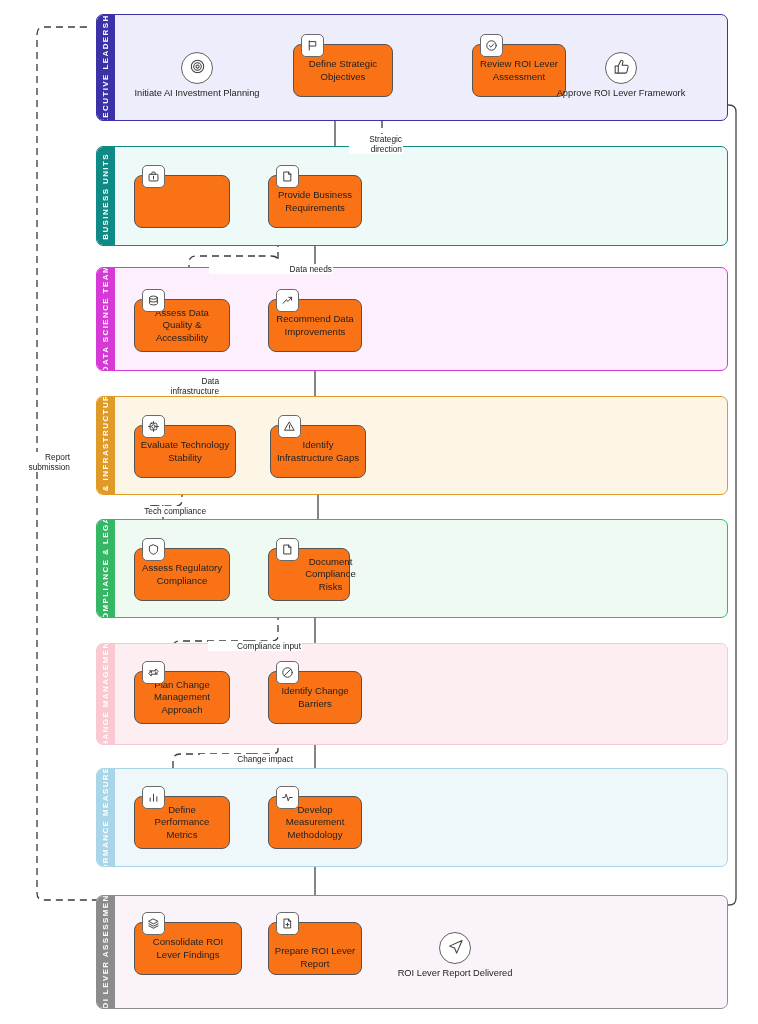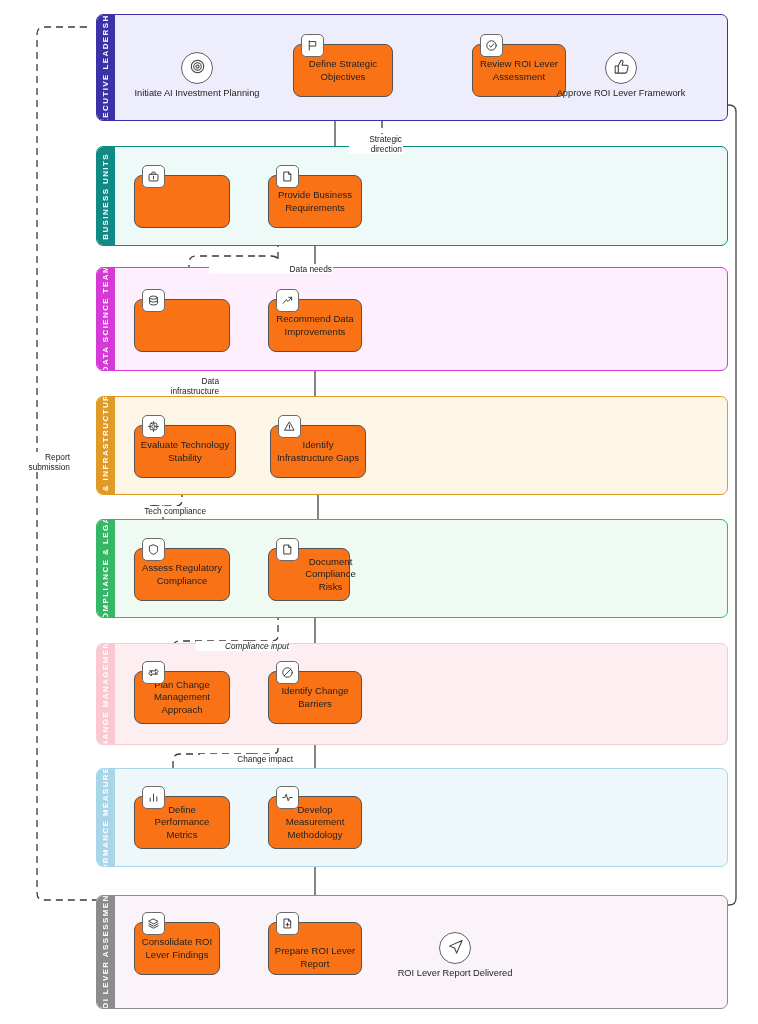--- a/index.html
+++ b/index.html
@@ -162,20 +162,21 @@
         </div>
         <span>Provide Business Requirements</span>
       </div>
       <div class="task" style="left: 134px; top: 299px; width: 96px; height: 53px;">
         <div class="tico">
           <svg width="13" height="13" viewBox="0 0 14 14" fill="none" stroke="#3d3d3d" stroke-width="1.05" stroke-linecap="round" stroke-linejoin="round">
             <ellipse cx="7" cy="3.9" rx="4.2" ry="1.7"></ellipse>
             <path d="M2.8,3.9 L2.8,10.1 A4.2,1.7 0 0 0 11.2,10.1 L11.2,3.9 M2.8,7 A4.2,1.7 0 0 0 11.2,7"></path>
           </svg>
         </div>
+        <span>Assess Data Quality &amp; Accessibility</span>
       </div>
       <div class="task" style="left: 268px; top: 299px; width: 94px; height: 53px; text-align: center;">
         <div class="tico">
           <svg width="13" height="13" viewBox="0 0 14 14" fill="none" stroke="#3d3d3d" stroke-width="1.05" stroke-linecap="round" stroke-linejoin="round">
             <path d="M2.4,10 L5.6,6.2 L7.6,8 L11.4,3.6 M11.4,3.6 L8.3,3.6 M11.4,3.6 L11.4,6.6"></path>
           </svg>
         </div>
         <span>Recommend Data Improvements</span>
       </div>
       <div class="task" style="left: 134px; top: 425px; width: 102px; height: 53px;">
@@ -238,21 +239,21 @@
         <span>Define Performance Metrics</span>
       </div>
       <div class="task" style="left: 268px; top: 796px; width: 94px; height: 53px;">
         <div class="tico">
           <svg width="13" height="13" viewBox="0 0 14 14" fill="none" stroke="#3d3d3d" stroke-width="1.05" stroke-linecap="round" stroke-linejoin="round">
             <path d="M1.9,7 L4.2,7 L5.6,3.5 L7.8,10.6 L9.2,7 L12.1,7"></path>
           </svg>
         </div>
         <span>Develop Measurement Methodology</span>
       </div>
-      <div class="task" style="left: 134px; top: 922px; width: 86px; height: 53px; justify-content: center;">
+      <div class="task" style="left: 134px; top: 922px; width: 108px; height: 53px; justify-content: center;">
         <div class="tico">
           <svg width="13" height="13" viewBox="0 0 14 14" fill="none" stroke="#3d3d3d" stroke-width="1.05" stroke-linecap="round" stroke-linejoin="round">
             <path d="M7,2.2 L12,4.8 L7,7.4 L2,4.8 Z M2,7.3 L7,9.9 L12,7.3 M2,9.5 L7,12.1 L12,9.5"></path>
           </svg>
         </div>
         <span>Consolidate ROI Lever Findings</span>
       </div>
       <div class="task" style="left: 268px; top: 922px; width: 94px; height: 53px; align-items: flex-end;">
         <div class="tico">
           <svg width="13" height="13" viewBox="0 0 14 14" fill="none" stroke="#3d3d3d" stroke-width="1.05" stroke-linecap="round" stroke-linejoin="round">
@@ -282,17 +283,17 @@
             <path d="M16,2.6 L2.6,8.6 L8,10.6 L10.2,16 Z"></path>
           </svg></span>
       </div>
       <div class="evlbl" style="left: 355px; top: 968px; width: 200px;">ROI Lever Report Delivered</div>
     </div>
   <div id="flowlbl-host">
       <div class="flowlbl" style="left: 349px; top: 134px; width: 52px;">Strategic direction</div>
       <div class="flowlbl" style="left: 209px; top: 264px; width: 92px; padding-left: 31px;">Data needs</div>
       <div class="flowlbl" style="left: 160px; top: 376px; width: 58px;">Data infrastructure</div>
       <div class="flowlbl" style="left: 113px; top: 506px; width: 92px;">Tech compliance</div>
-      <div class="flowlbl" style="left: 196px; top: 641px; width: 92px; font-style: italic;">Compliance input</div>
+      <div class="flowlbl" style="left: 208px; top: 641px; width: 92px;">Compliance input</div>
       <div class="flowlbl" style="left: 200px; top: 754px; width: 92px;">Change impact</div>
       <div class="flowlbl" style="left: 7px; top: 452px; width: 62px;">Report submission</div>
     </div>
 </div>
 
 </body></html>

